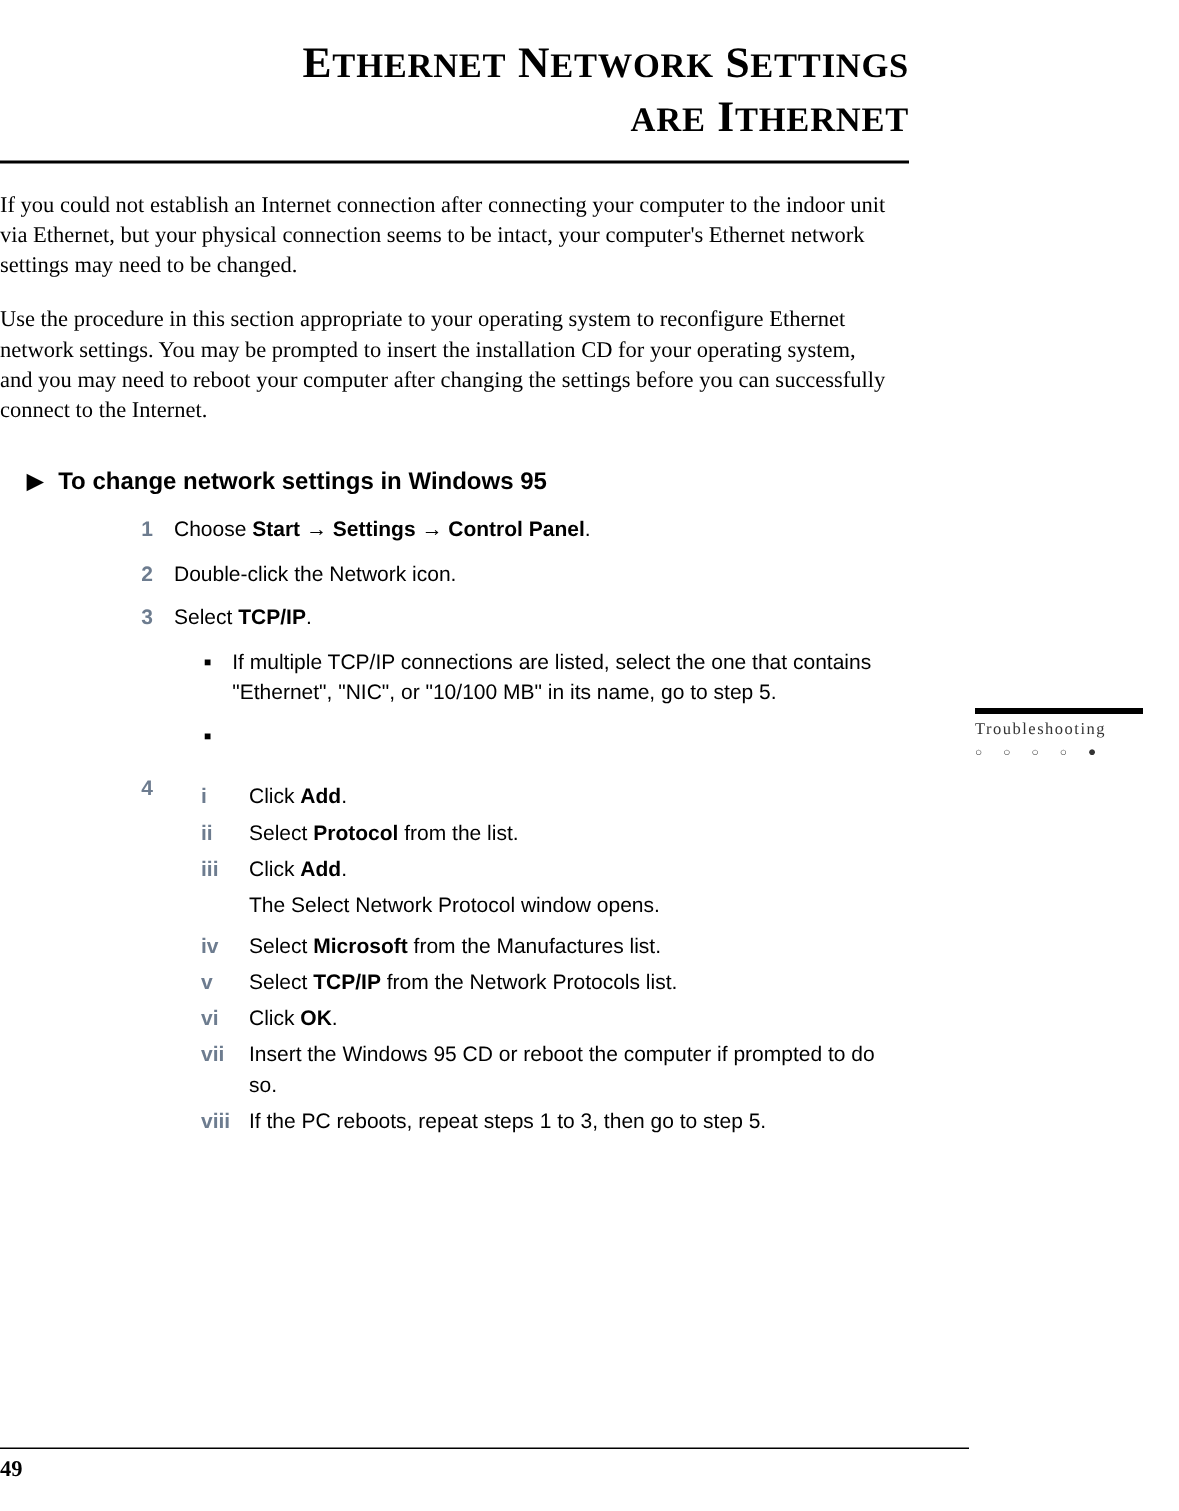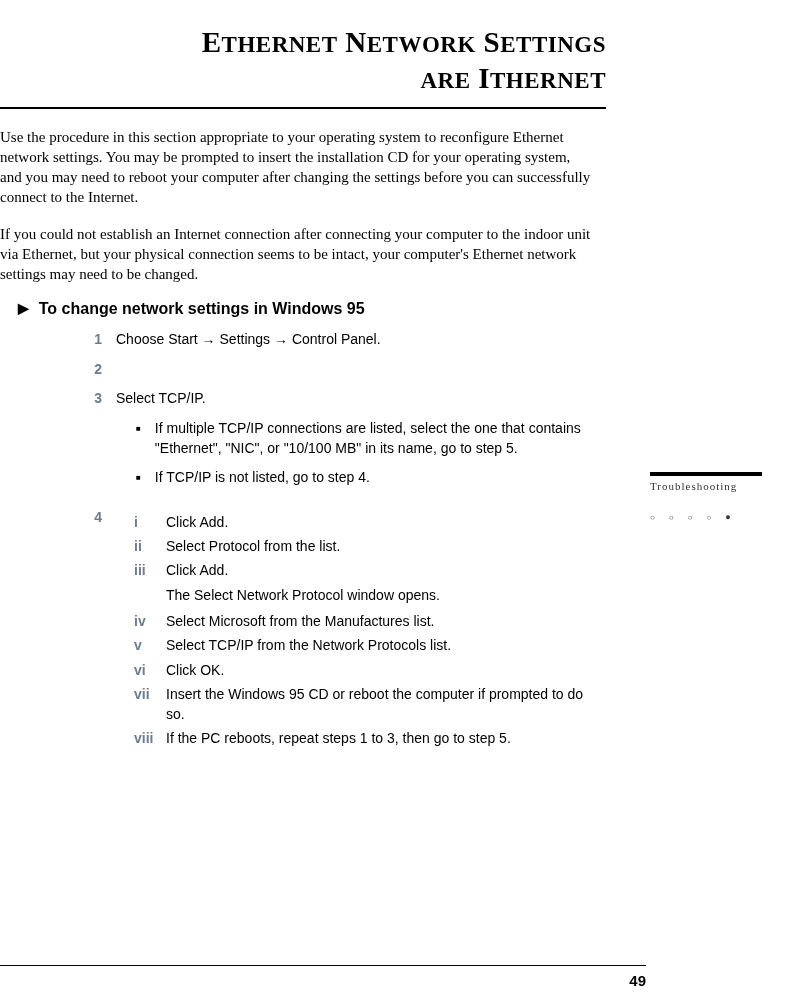--- a/index.html
+++ b/index.html
@@ -39,21 +39,21 @@
   .intro {
     font-family: 'Times New Roman', Times, serif;
     font-size: 15px;
     line-height: 1.35;
     margin: 0 155px 16px 0;
   }
   .section-head {
     font-family: Arial, Helvetica, sans-serif;
     font-weight: bold;
     font-size: 16px;
-    margin: 16px 0 12px 18px;
+    margin: 28px 0 12px 18px;
   }
   .section-head .marker {
     display: inline-block;
     margin-right: 10px;
     font-size: 14px;
     vertical-align: 1px;
   }
   .steps {
     font-family: Arial, Helvetica, sans-serif;
     font-size: 14px;
@@ -98,113 +98,113 @@
     line-height: 1.45;
   }
   .sub-num {
     color: #6d7c8f;
     font-weight: bold;
     min-width: 24px;
     margin-right: 8px;
   }
   .sub-body { flex: 1; }
   .sub-note { margin-top: 4px; margin-bottom: 2px; }
-  b { font-weight: normal; }
+  b { font-weight: bold; }
   .arrow { font-family: Arial, sans-serif; }
   .sidebar {
     position: absolute;
     right: 24px;
     top: 472px;
     width: 112px;
     font-family: Georgia, serif;
     font-size: 11px;
     color: #333;
   }
   .sidebar .bar {
     height: 4px;
     background: #000;
     margin-bottom: 4px;
     width: 112px;
   }
   .sidebar .label {
     letter-spacing: 1px;
-    margin-bottom: 20px;
+    margin-bottom: 4px;
   }
   .sidebar .dots {
     letter-spacing: 6px;
     font-size: 8px;
   }
   .sidebar .dots .filled { font-size: 9px; }
   .footer {
     position: absolute;
     bottom: 18px;
     right: 140px;
     left: 0;
   }
   .hr-bottom {
     border: none;
     border-top: 1.5px solid #000;
     margin: 0 0 6px 0;
   }
   .page-num {
-    font-family: Liberation Sans, sans-serif;
+    font-family: Liberation Serif, serif;
     font-weight: bold;
     font-size: 15px;
-    text-align: right;
+    text-align: left;
   }
 </style>
 </head>
 <body>
 
 <div class="page">
   <div class="title-block">
     <h1 class="title">
       <span>E</span><span class="smallcap">THERNET</span>
       <span>N</span><span class="smallcap">ETWORK</span>
       <span>S</span><span class="smallcap">ETTINGS</span><br>
       <span class="smallcap">ARE</span>
       <span>I</span><span class="smallcap">THERNET</span>
     </h1>
   </div>
   <hr class="hr-top">
 
+  <p class="intro">If you could not establish an Internet connection after connecting your computer to the indoor unit via Ethernet, but your physical connection seems to be intact, your computer's Ethernet network settings may need to be changed.</p>
   <p class="intro">Use the procedure in this section appropriate to your operating system to reconfigure Ethernet network settings. You may be prompted to insert the installation CD for your operating system, and you may need to reboot your computer after changing the settings before you can successfully connect to the Internet.</p>
-  <p class="intro">If you could not establish an Internet connection after connecting your computer to the indoor unit via Ethernet, but your physical connection seems to be intact, your computer's Ethernet network settings may need to be changed.</p>
 
   <div class="section-head">
     <span class="marker">▶</span><span>To change network settings in Windows 95</span>
   </div>
 
   <div class="steps">
 
     <div class="step">
       <div class="step-num">1</div>
       <div class="step-body">
         <span>Choose </span><b>Start</b><span class="arrow"> → </span><b>Settings</b><span class="arrow"> → </span><b>Control Panel</b><span>.</span>
       </div>
     </div>
 
     <div class="step">
       <div class="step-num">2</div>
       <div class="step-body">
+        <div>Double-click the Network icon.</div>
       </div>
     </div>
 
     <div class="step">
       <div class="step-num">3</div>
       <div class="step-body">
         <span>Select </span><b>TCP/IP</b><span>.</span>
         <div class="bullets">
           <div class="bullet">
             <span class="sq">■</span>
             <span>If multiple TCP/IP connections are listed, select the one that contains "Ethernet", "NIC", or "10/100 MB" in its name, go to step 5.</span>
           </div>
           <div class="bullet">
             <span class="sq">■</span>
-            <span>If TCP/IP is not listed, go to step 4.</span>
           </div>
         </div>
       </div>
     </div>
 
     <div class="step">
       <div class="step-num">4</div>
       <div class="step-body">
         <div class="sub-ol">
 

